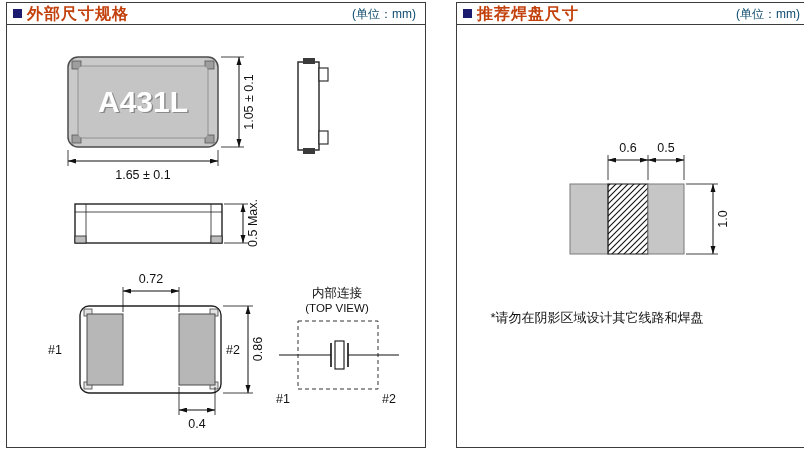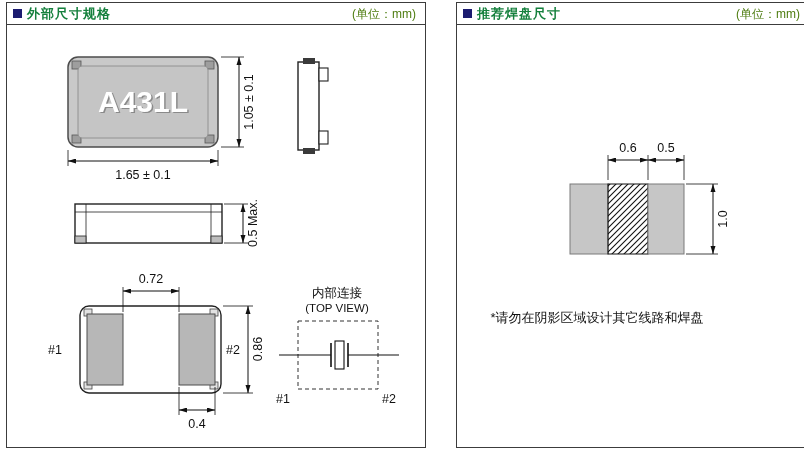--- a/index.html
+++ b/index.html
@@ -5,22 +5,22 @@
   html,body{margin:0;padding:0;background:#fff;}
   body{font-family:"Liberation Sans",sans-serif;}
   .page{position:relative;width:804px;height:452px;background:#ffffff;overflow:hidden;}
   .panel{position:absolute;top:2px;height:444px;border:1px solid #3c3c3c;background:#fff;}
   .panel-left{left:6px;width:418px;}
   .panel-right{left:456px;width:352px;}
   .panel-header{height:21px;display:flex;align-items:center;justify-content:space-between;
     padding:0 9px 0 6px;border-bottom:1px solid #3c3c3c;}
   .hdr-group{display:flex;align-items:center;gap:5px;}
   .hdr-marker{width:9px;height:9px;background:#1b1b70;flex:0 0 auto;}
-  .hdr-title{color:#15803d;font-size:13px;font-weight:bold;letter-spacing:1px;line-height:1;}
-  .hdr-unit{color:#4d7c0f;font-size:12px;line-height:1;}
+  .hdr-title{color:#c2410c;font-size:16px;font-weight:bold;letter-spacing:1px;line-height:1;}
+  .hdr-unit{color:#0c4a6e;font-size:12px;line-height:1;}
   svg{display:block;}
   svg text{font-family:"Liberation Sans",sans-serif;}
   .dimtxt{font-size:12.5px;fill:#111;}
   .cjk{font-size:12.5px;fill:#111;}
   .ext{stroke:#111;stroke-width:0.8;fill:none;}
   .dim{stroke:#111;stroke-width:1;fill:none;}
   .outline{fill:#fff;stroke:#222;stroke-width:1.4;}
   .thin{stroke:#222;stroke-width:0.8;fill:none;}
 </style>
 </head>

